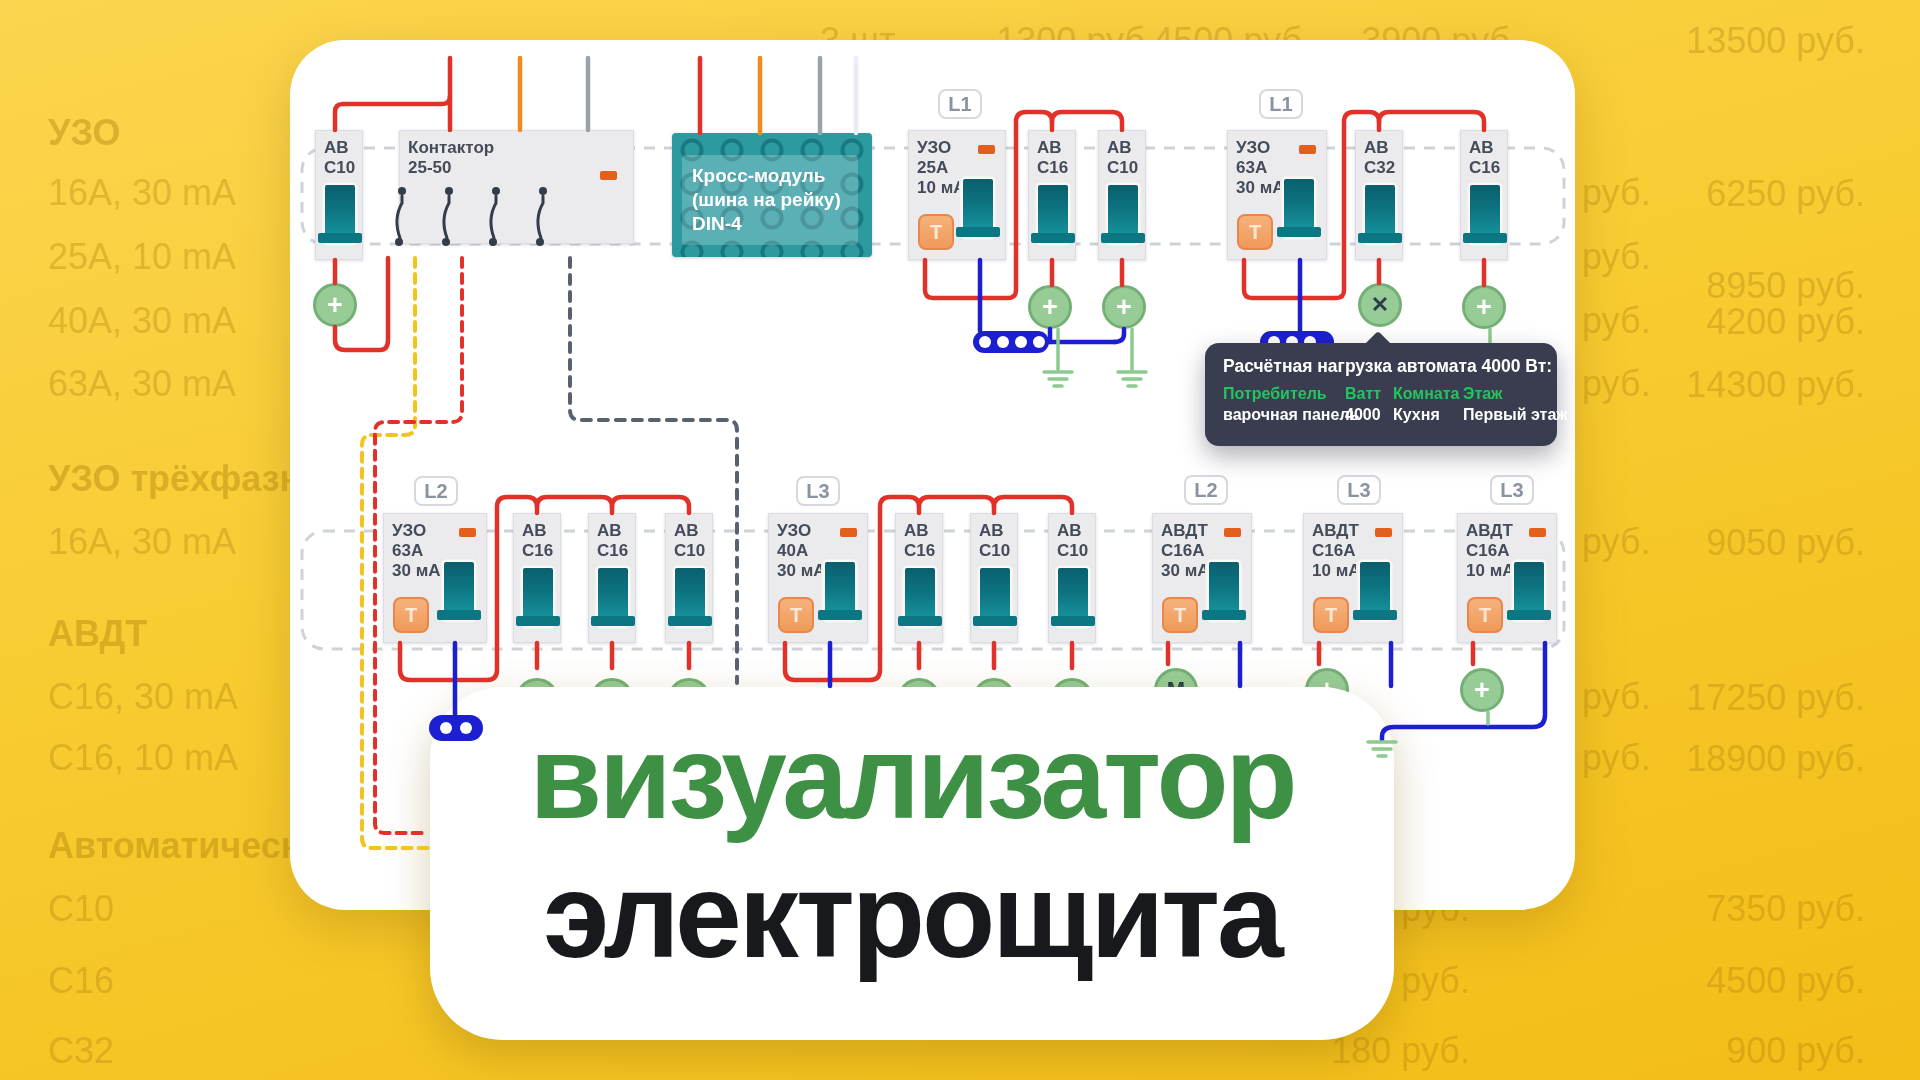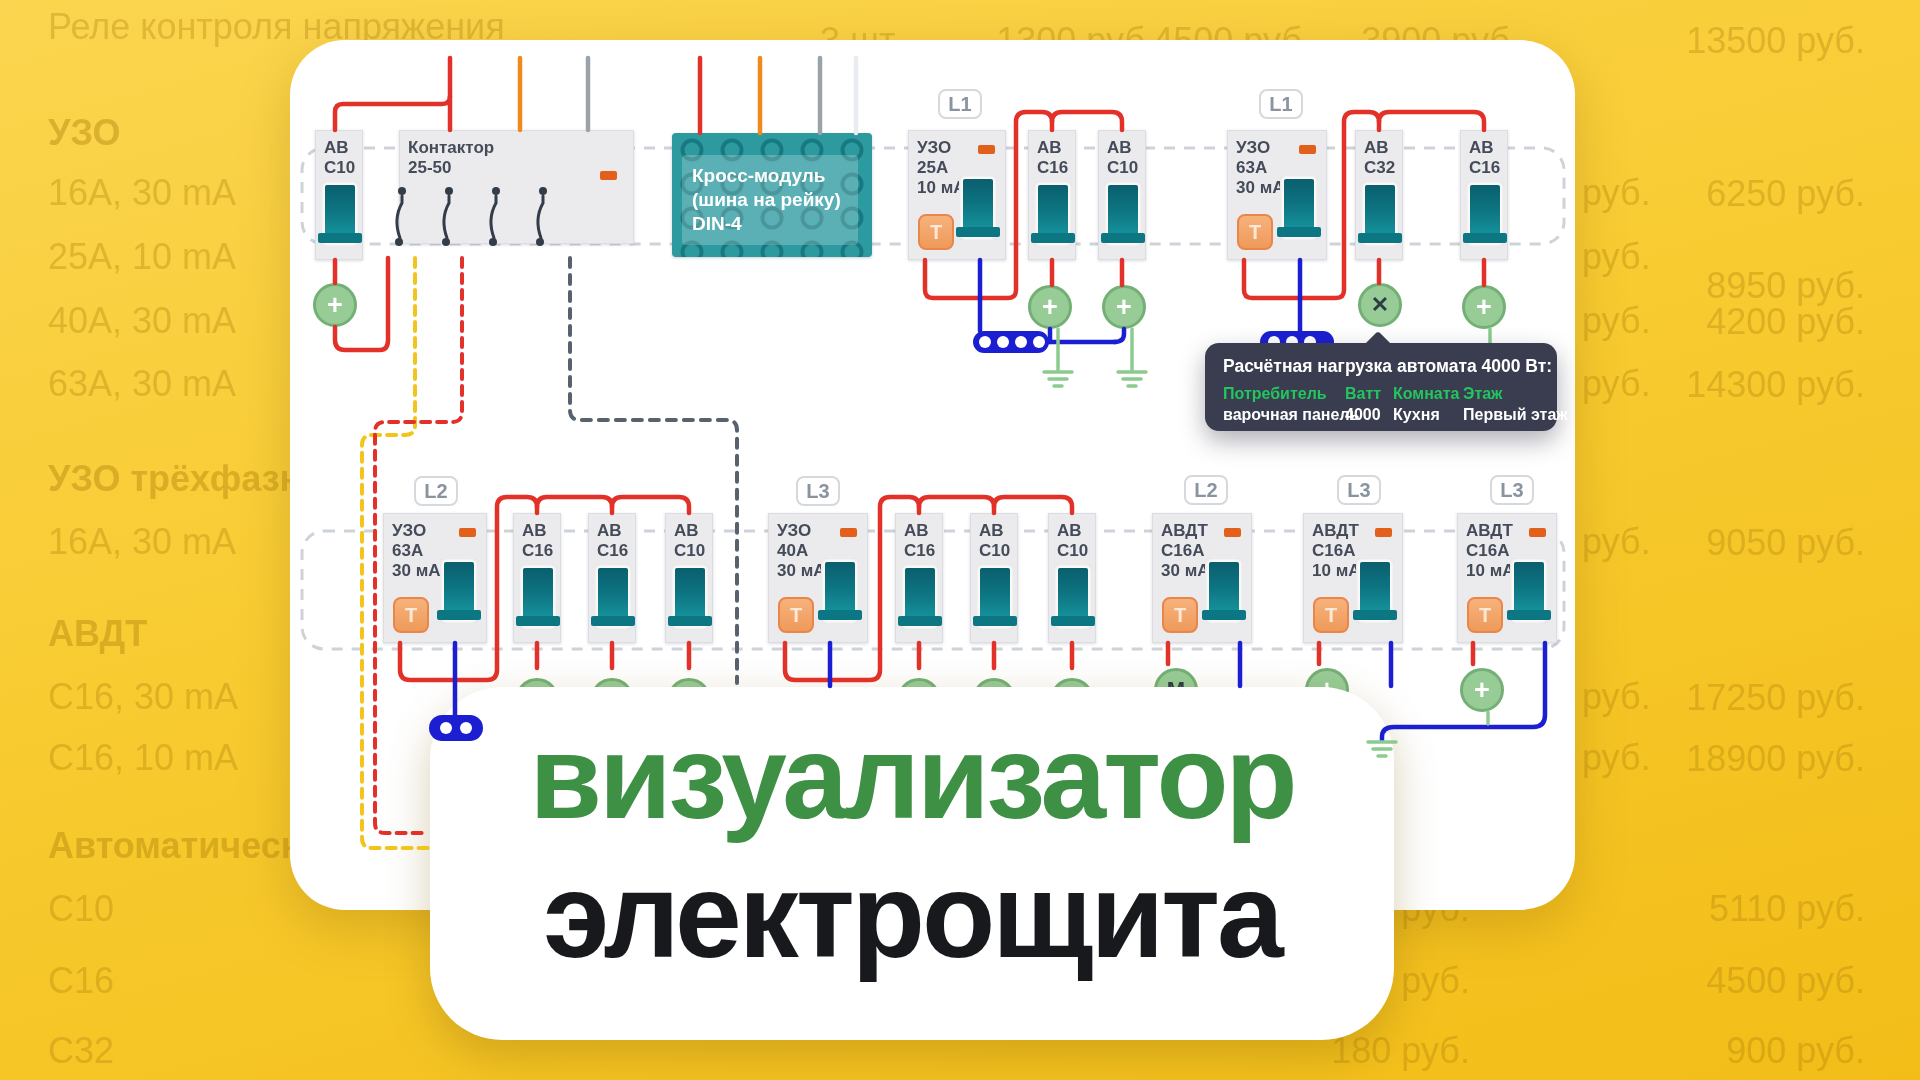--- a/index.html
+++ b/index.html
@@ -29,38 +29,37 @@
 
   .cross{position:absolute;left:672px;top:133px;width:200px;height:124px;z-index:3;border-radius:4px;background-color:#2d9aa0;background-image:radial-gradient(circle at 50% 50%,rgba(20,115,123,0) 7px,rgba(20,115,123,.85) 8px,rgba(20,115,123,.85) 11px,rgba(20,115,123,0) 12px);background-size:40px 34px;box-shadow:0 1px 3px rgba(50,60,80,.25);}
   .cross .pill{position:absolute;left:10px;top:22px;right:14px;background:rgba(255,255,255,.22);border-radius:4px;padding:9px 10px;color:#fff;font-size:19px;line-height:24px;font-weight:700;}
 
   .phase{position:absolute;width:44px;height:30px;background:#fff;border:2px solid #d5d8dd;border-radius:8px;color:#8a94a0;font-size:20px;font-weight:700;display:flex;align-items:center;justify-content:center;z-index:3;box-sizing:border-box;}
 
   .gc{position:absolute;width:44px;height:44px;border-radius:50%;background:#97cc97;border:3px solid #74b076;box-sizing:border-box;display:flex;align-items:center;justify-content:center;font-weight:800;font-size:27px;color:#fff;z-index:3;line-height:1;}
   .gc.dark{color:#2e3b49;font-size:22px;}
 
   
-  .tooltip{position:absolute;left:1205px;top:343px;width:352px;background:#393d4f;border-radius:14px;padding:13px 18px 7px 18px;z-index:7;box-shadow:0 10px 24px rgba(30,30,50,.35);box-sizing:border-box;}
+  .tooltip{position:absolute;left:1205px;top:343px;width:352px;background:#393d4f;border-radius:14px;padding:13px 18px 22px 18px;z-index:7;box-shadow:0 10px 24px rgba(30,30,50,.35);box-sizing:border-box;}
   .tooltip:before{content:"";position:absolute;left:163px;top:-8px;width:20px;height:20px;background:#393d4f;transform:rotate(45deg);border-radius:4px;}
   .tt-title{color:#ffffff;font-size:17.5px;font-weight:700;margin-bottom:8px;white-space:nowrap;}
   .tt-grid{display:grid;grid-template-columns:122px 48px 70px auto;row-gap:3px;font-size:16px;font-weight:700;white-space:nowrap;}
   .tt-grid .h{color:#22c55e;}
   .tt-grid .v{color:#ffffff;}
 
   
   .title-card{position:absolute;left:430px;top:687px;width:964px;height:353px;background:#ffffff;border-radius:72px;z-index:5;box-shadow:0 16px 44px rgba(130,95,10,.30);text-align:center;}
   .title-card .t1{margin-top:26px;font-size:118px;font-weight:800;letter-spacing:-3px;color:#3d9044;line-height:1.1;}
   .title-card .t2{margin-top:6px;font-size:120px;font-weight:900;letter-spacing:-3px;color:#17191d;line-height:1.1;}
 </style>
 </head>
 <body>
 
 <div class="stage">
 
-  <span class="bgtxt" style="left:48px;top:6px;">Реле контроля напряжения</span>
   <span class="bgtxt" style="left:820px;top:20px;">3 шт</span>
   <span class="bgtxt r" style="left:1155px;top:20px;">1300 руб.</span>
   <span class="bgtxt r" style="left:1312px;top:20px;">4500 руб.</span>
   <span class="bgtxt r" style="left:1520px;top:20px;">3900 руб.</span>
   <span class="bgtxt r" style="left:1865px;top:20px;">13500 руб.</span>
 
   <span class="bgtxt hdr" style="left:48px;top:112px;">УЗО</span>
   <span class="bgtxt" style="left:48px;top:172px;">16А, 30 mA</span>
   <span class="bgtxt" style="left:48px;top:236px;">25А, 10 mA</span>
   <span class="bgtxt" style="left:48px;top:300px;">40А, 30 mA</span>
@@ -84,21 +83,21 @@
   <span class="bgtxt" style="left:1582px;top:737px;">руб.</span>
 
   <span class="bgtxt r" style="left:1865px;top:173px;">6250 руб.</span>
   <span class="bgtxt r" style="left:1865px;top:237px;margin-top:28px;">8950 руб.</span>
   <span class="bgtxt r" style="left:1865px;top:301px;">4200 руб.</span>
   <span class="bgtxt r" style="left:1865px;top:364px;">14300 руб.</span>
   <span class="bgtxt r" style="left:1865px;top:522px;">9050 руб.</span>
   <span class="bgtxt r" style="left:1865px;top:677px;">17250 руб.</span>
   <span class="bgtxt r" style="left:1865px;top:738px;">18900 руб.</span>
   <span class="bgtxt r" style="left:1470px;top:888px;">850 руб.</span>
-  <span class="bgtxt r" style="left:1865px;top:888px;">5110 руб.</span>
+  <span class="bgtxt r" style="left:1865px;top:888px;">7350 руб.</span>
   <span class="bgtxt r" style="left:1470px;top:960px;">900 руб.</span>
   <span class="bgtxt r" style="left:1865px;top:960px;">4500 руб.</span>
   <span class="bgtxt r" style="left:1470px;top:1030px;">180 руб.</span>
   <span class="bgtxt r" style="left:1865px;top:1030px;">900 руб.</span>
 
   <div class="card"></div>
 
   <svg class="layer under" width="1920" height="1080">
     <rect x="302" y="148" width="1262" height="96" rx="22" fill="none" stroke="#ced3d9" stroke-width="3" stroke-dasharray="11 9"></rect>
     <rect x="302" y="531" width="1262" height="118" rx="22" fill="none" stroke="#ced3d9" stroke-width="3" stroke-dasharray="11 9"></rect>

